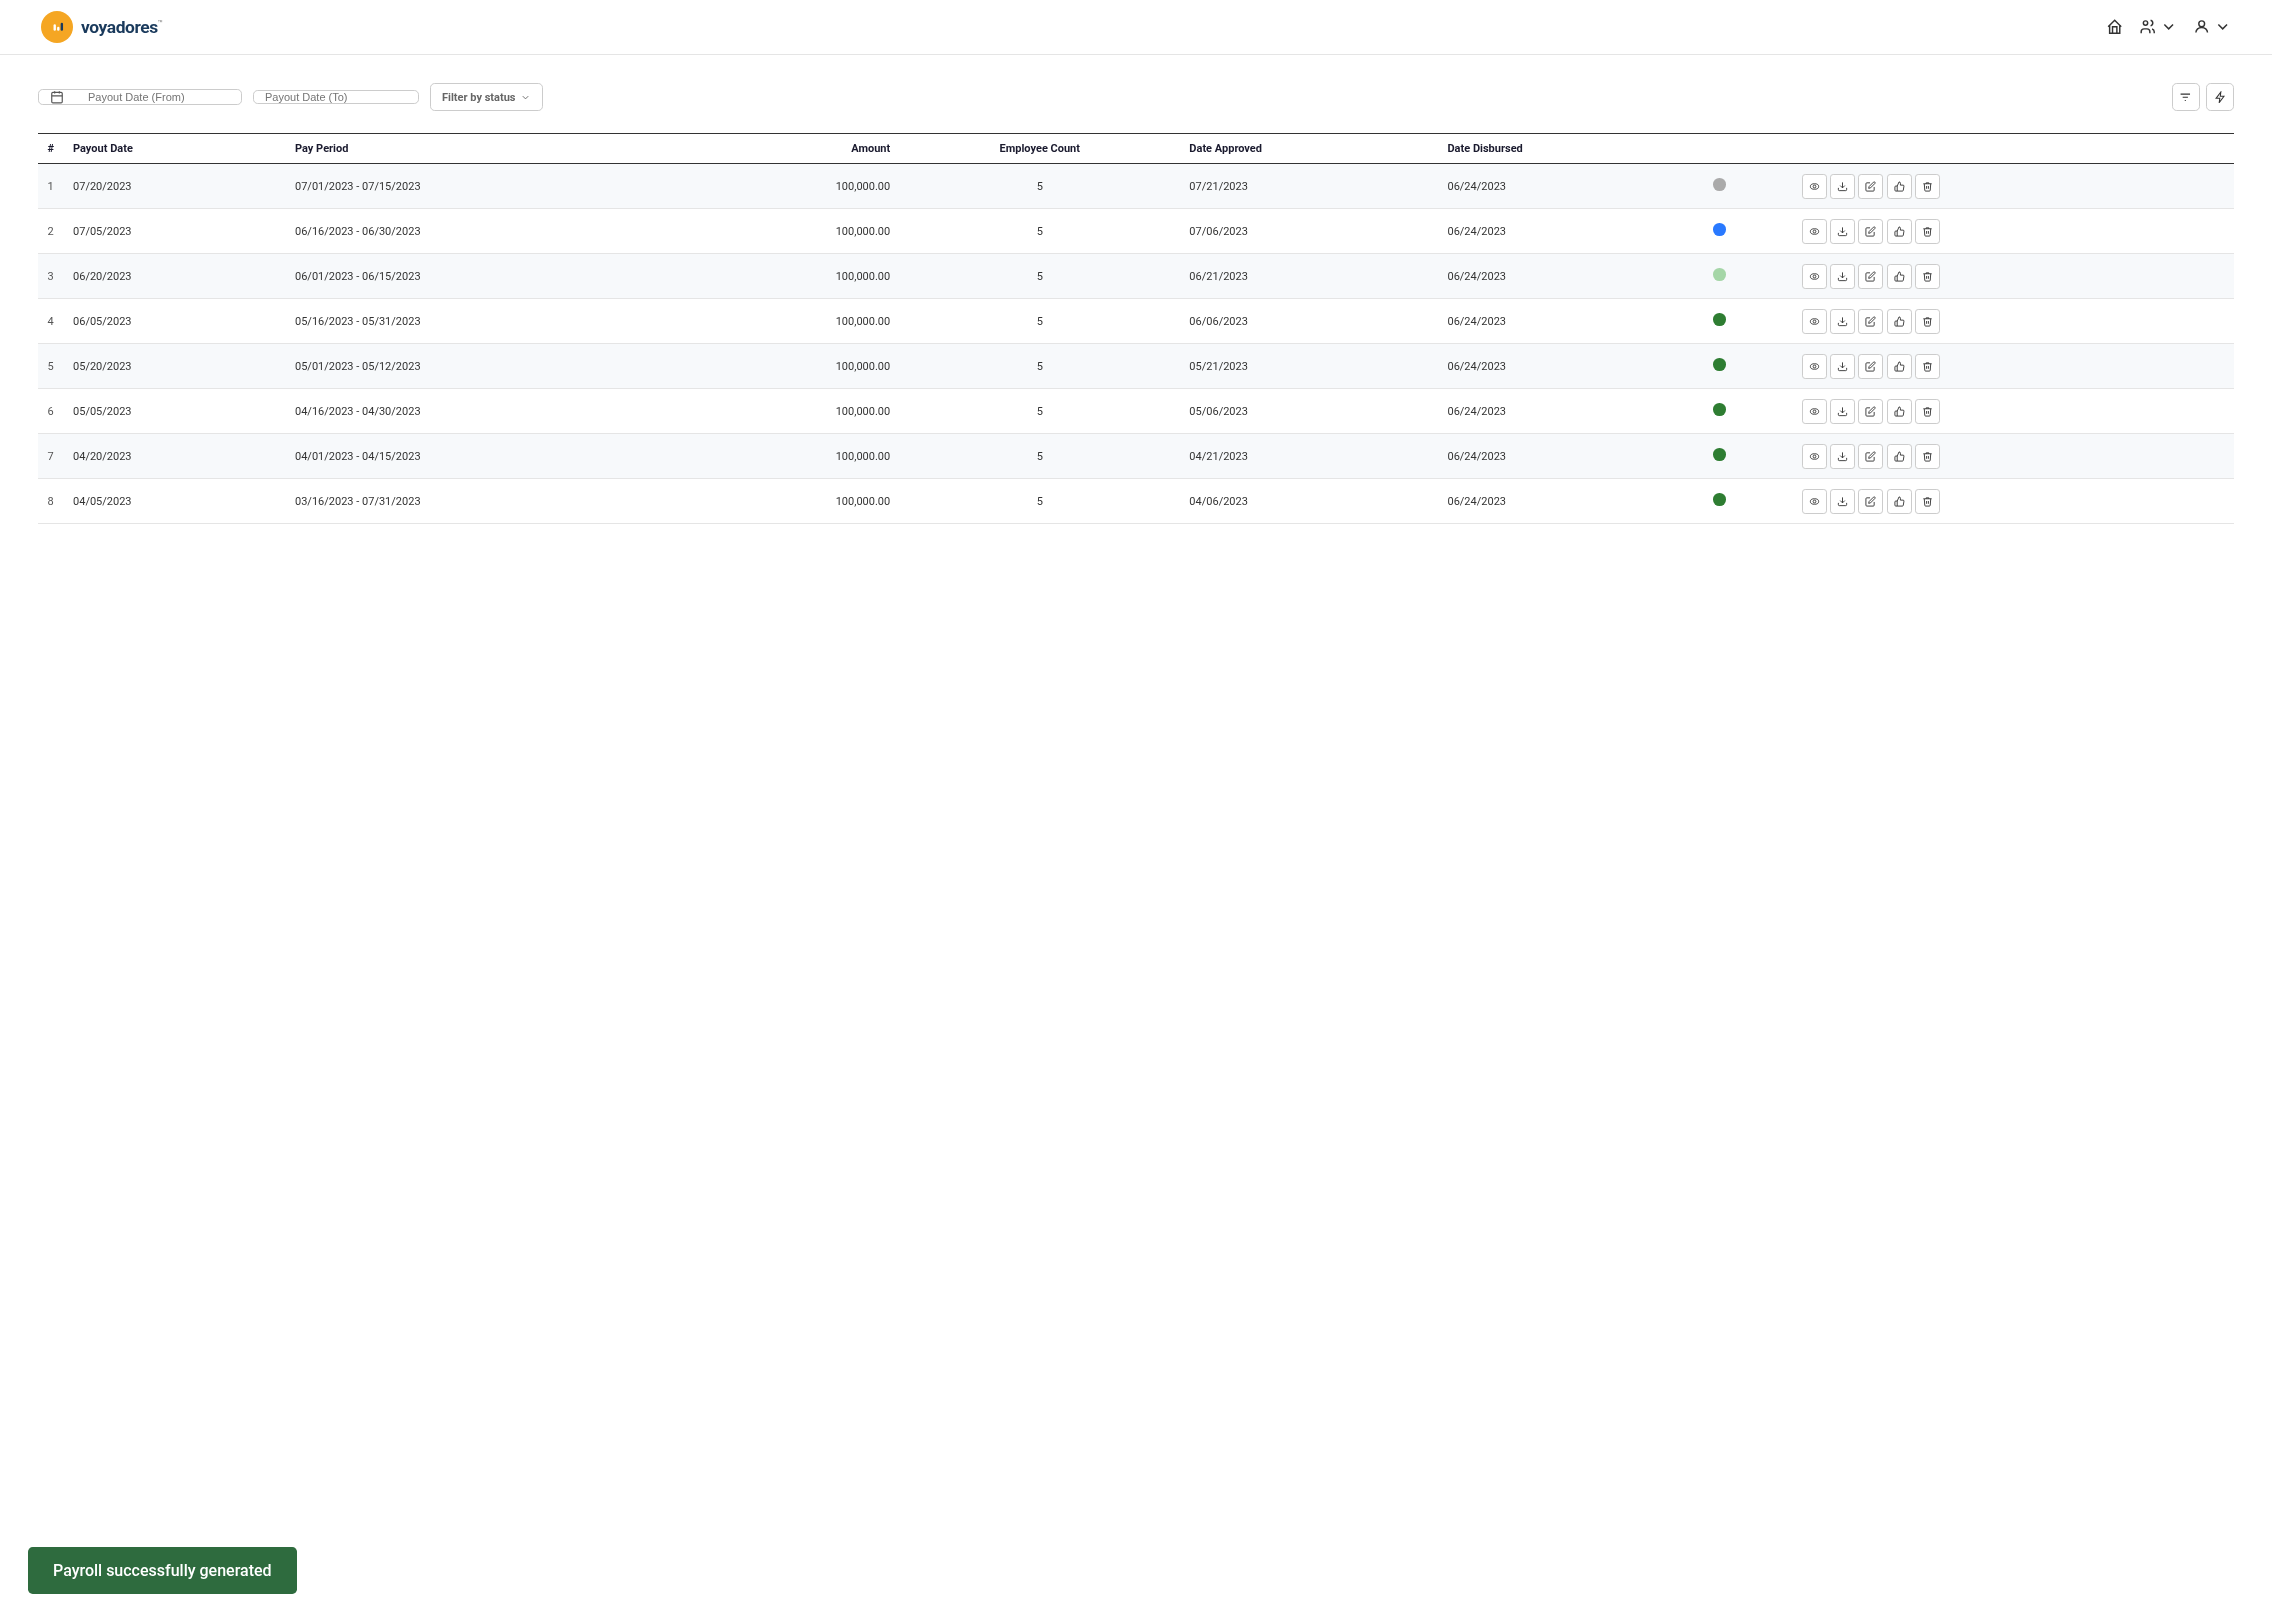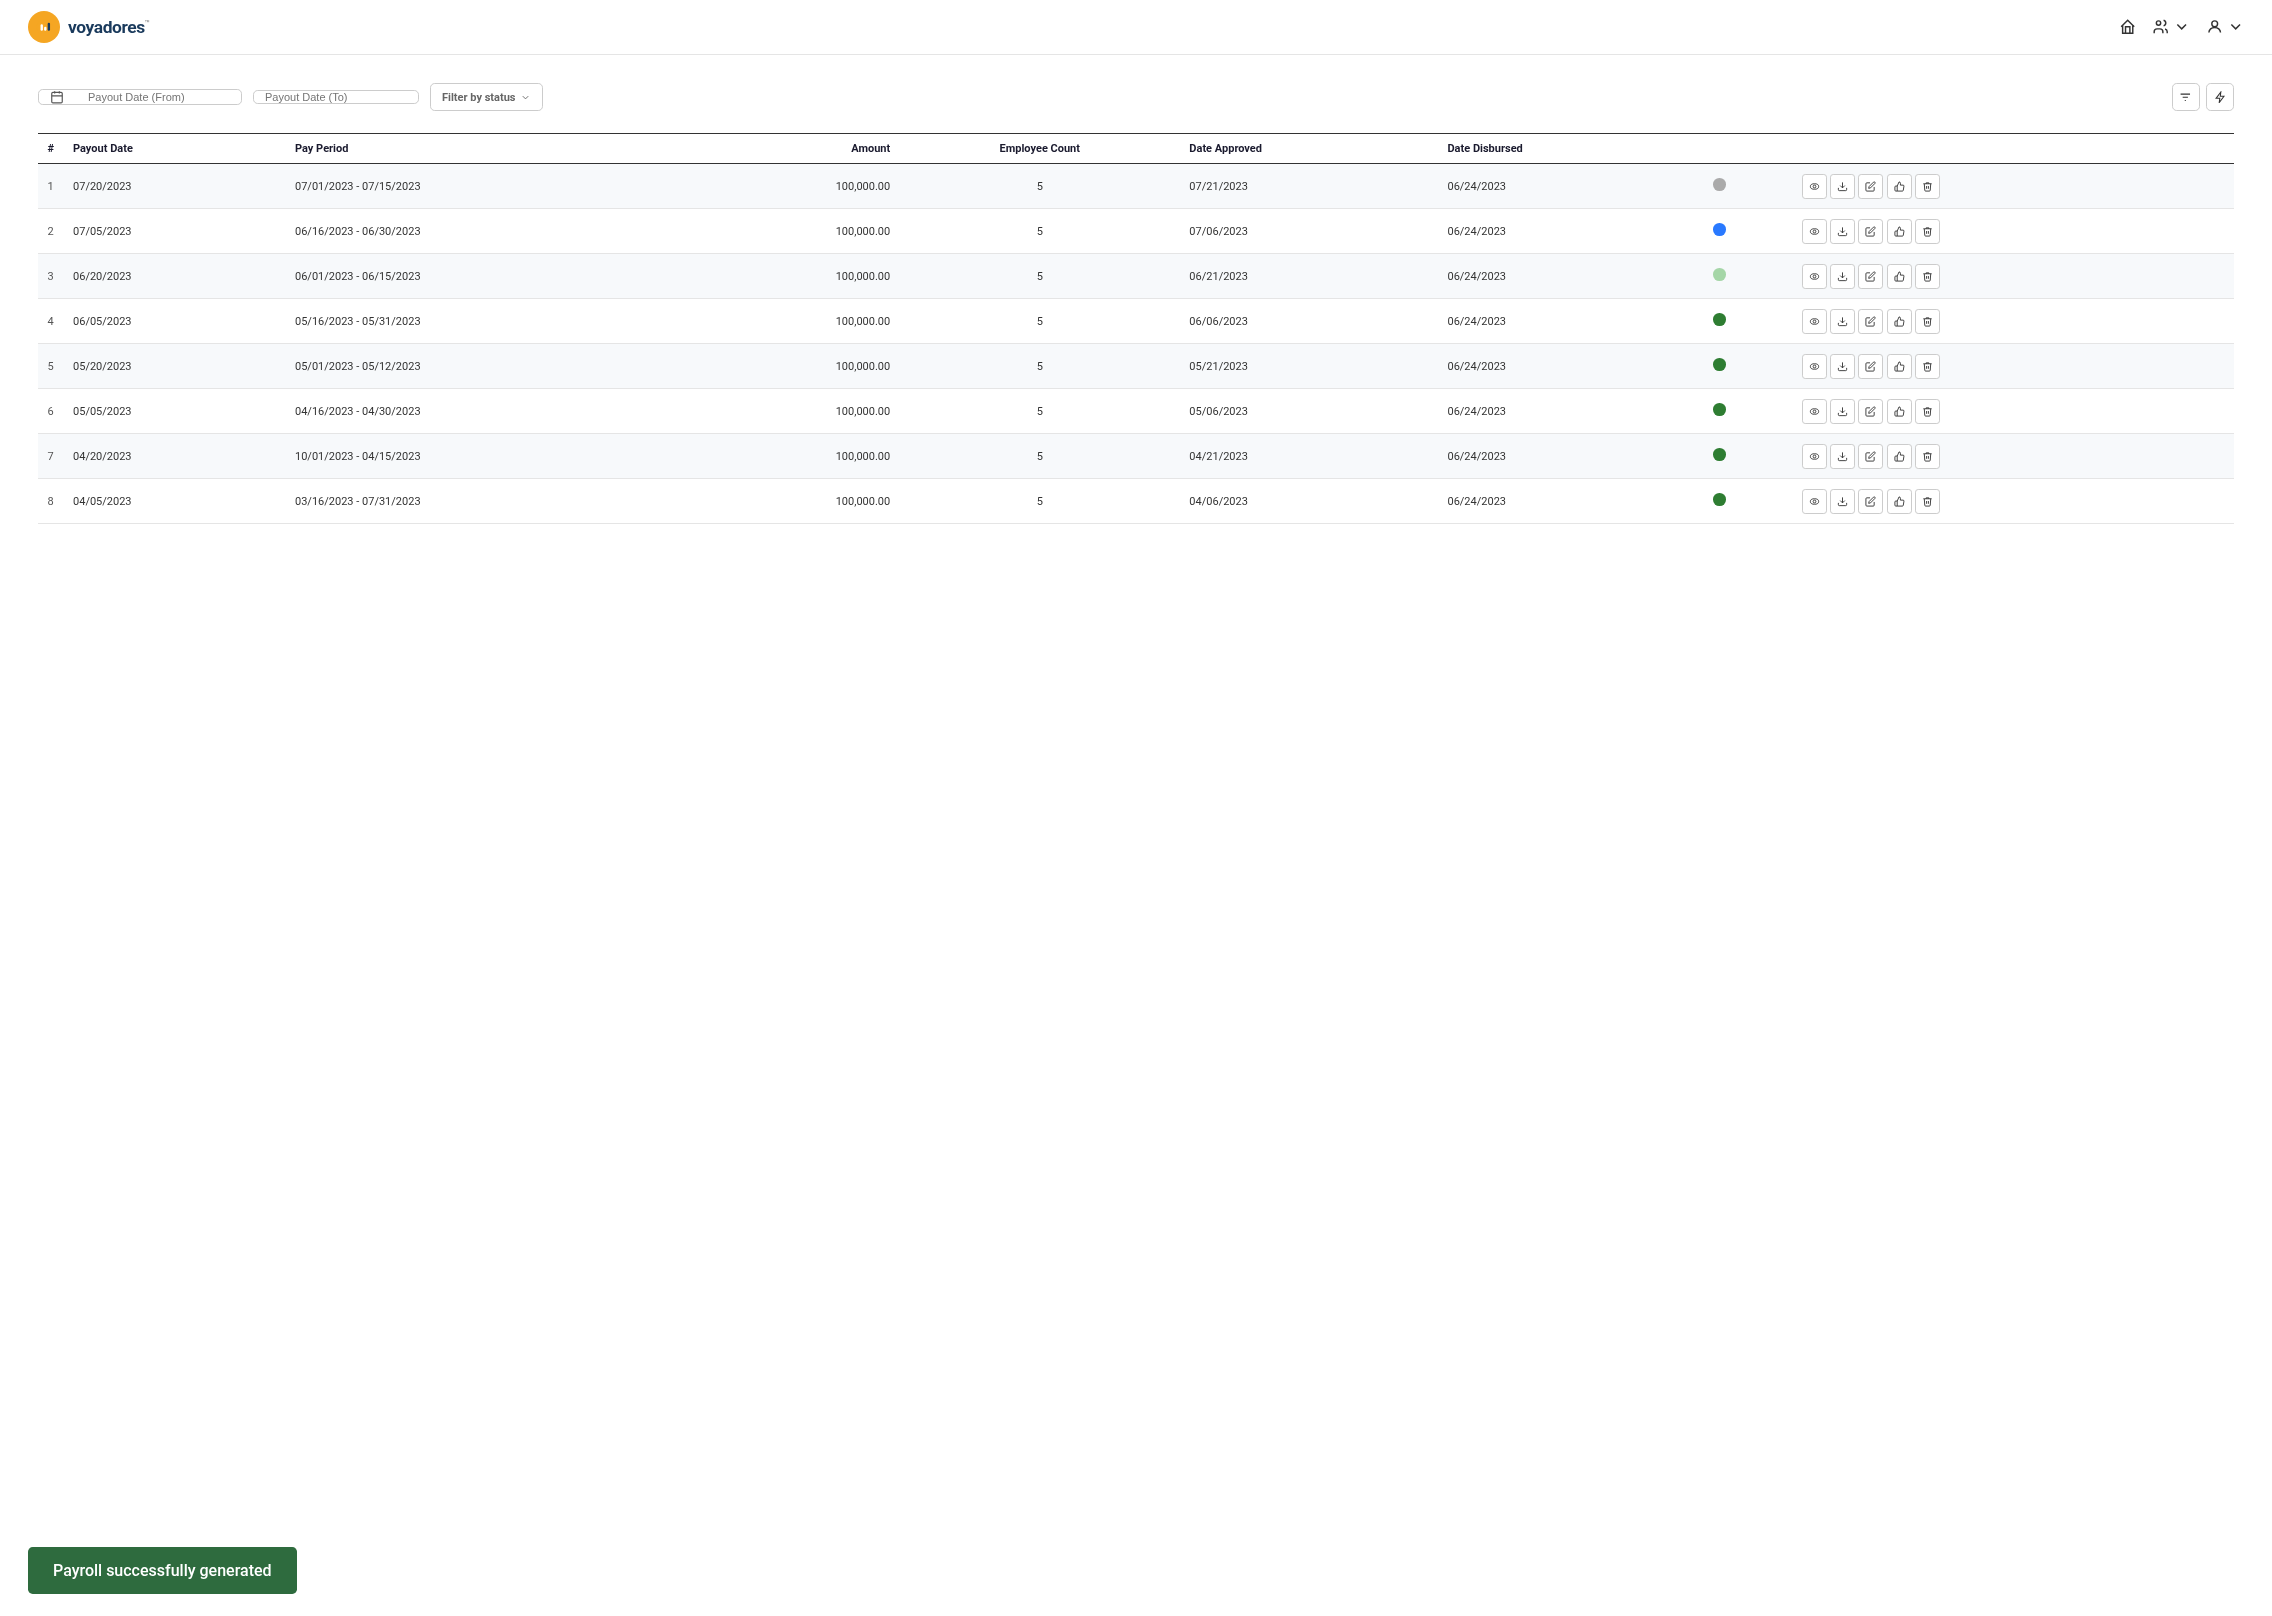--- a/index.html
+++ b/index.html
@@ -1,19 +1,19 @@
 <!DOCTYPE html>
 <html style="font-size:12.6px"><head>
   <meta charset="utf-8">
   <style>
     * { box-sizing: border-box; margin: 0; padding: 0; }
     body { font-family: -apple-system, BlinkMacSystemFont, 'Segoe UI', Roboto, sans-serif; background: #fff; color: #1a1a2e; font-size: 12px; }
 
     
-    .header { display: flex; align-items: center; justify-content: space-between; padding: 11px 28px; border-bottom: 0.8px solid #e5e5e5; }
+    .header { display: flex; align-items: center; justify-content: space-between; padding: 11px 41px; border-bottom: 0.8px solid #e5e5e5; }
     .logo-area { display: flex; align-items: center; gap: 8px; }
     .logo-circle { width: 32px; height: 32px; background: #f5a623; border-radius: 50%; display: flex; align-items: center; justify-content: center; }
     .logo-circle svg { width: 19px; height: 19px; }
     .logo-text { font-size: 17.4px; font-weight: 700; color: #1a3a5c; letter-spacing: -0.4px; }
     .logo-text sup { font-size: 8px; color: #888; font-weight: 400; }
     .header-nav { display: flex; align-items: center; gap: 16px; }
     .nav-icon-btn { display: flex; align-items: center; gap: 3.2px; cursor: pointer; color: #333; font-size: 12px; background: none; border: none; }
     .nav-icon-btn svg { width: 17.4px; height: 17.4px; }
 
     
@@ -448,21 +448,21 @@
               <path d="M10 11v6M14 11v6"></path>
               <path d="M9 6V4h6v2"></path>
             </svg>
           </button>
         </div>
       </td>
     </tr>
           <tr>
       <td class="num-col">7</td>
       <td>04/20/2023</td>
-      <td>10/01/2023 - 04/15/2023</td>
+      <td>04/01/2023 - 04/15/2023</td>
       <td class="amount-col">100,000.00</td>
       <td class="empcount-col">5</td>
       <td>04/21/2023</td>
       <td>06/24/2023</td>
       <td><span class="status-dot status-green"></span></td>
       <td>
         <div class="row-actions">
           <button class="action-btn">
             <svg viewBox="0 0 24 24" fill="none" stroke="currentColor" stroke-width="2">
               <ellipse cx="12" cy="12" rx="9" ry="6"></ellipse>

